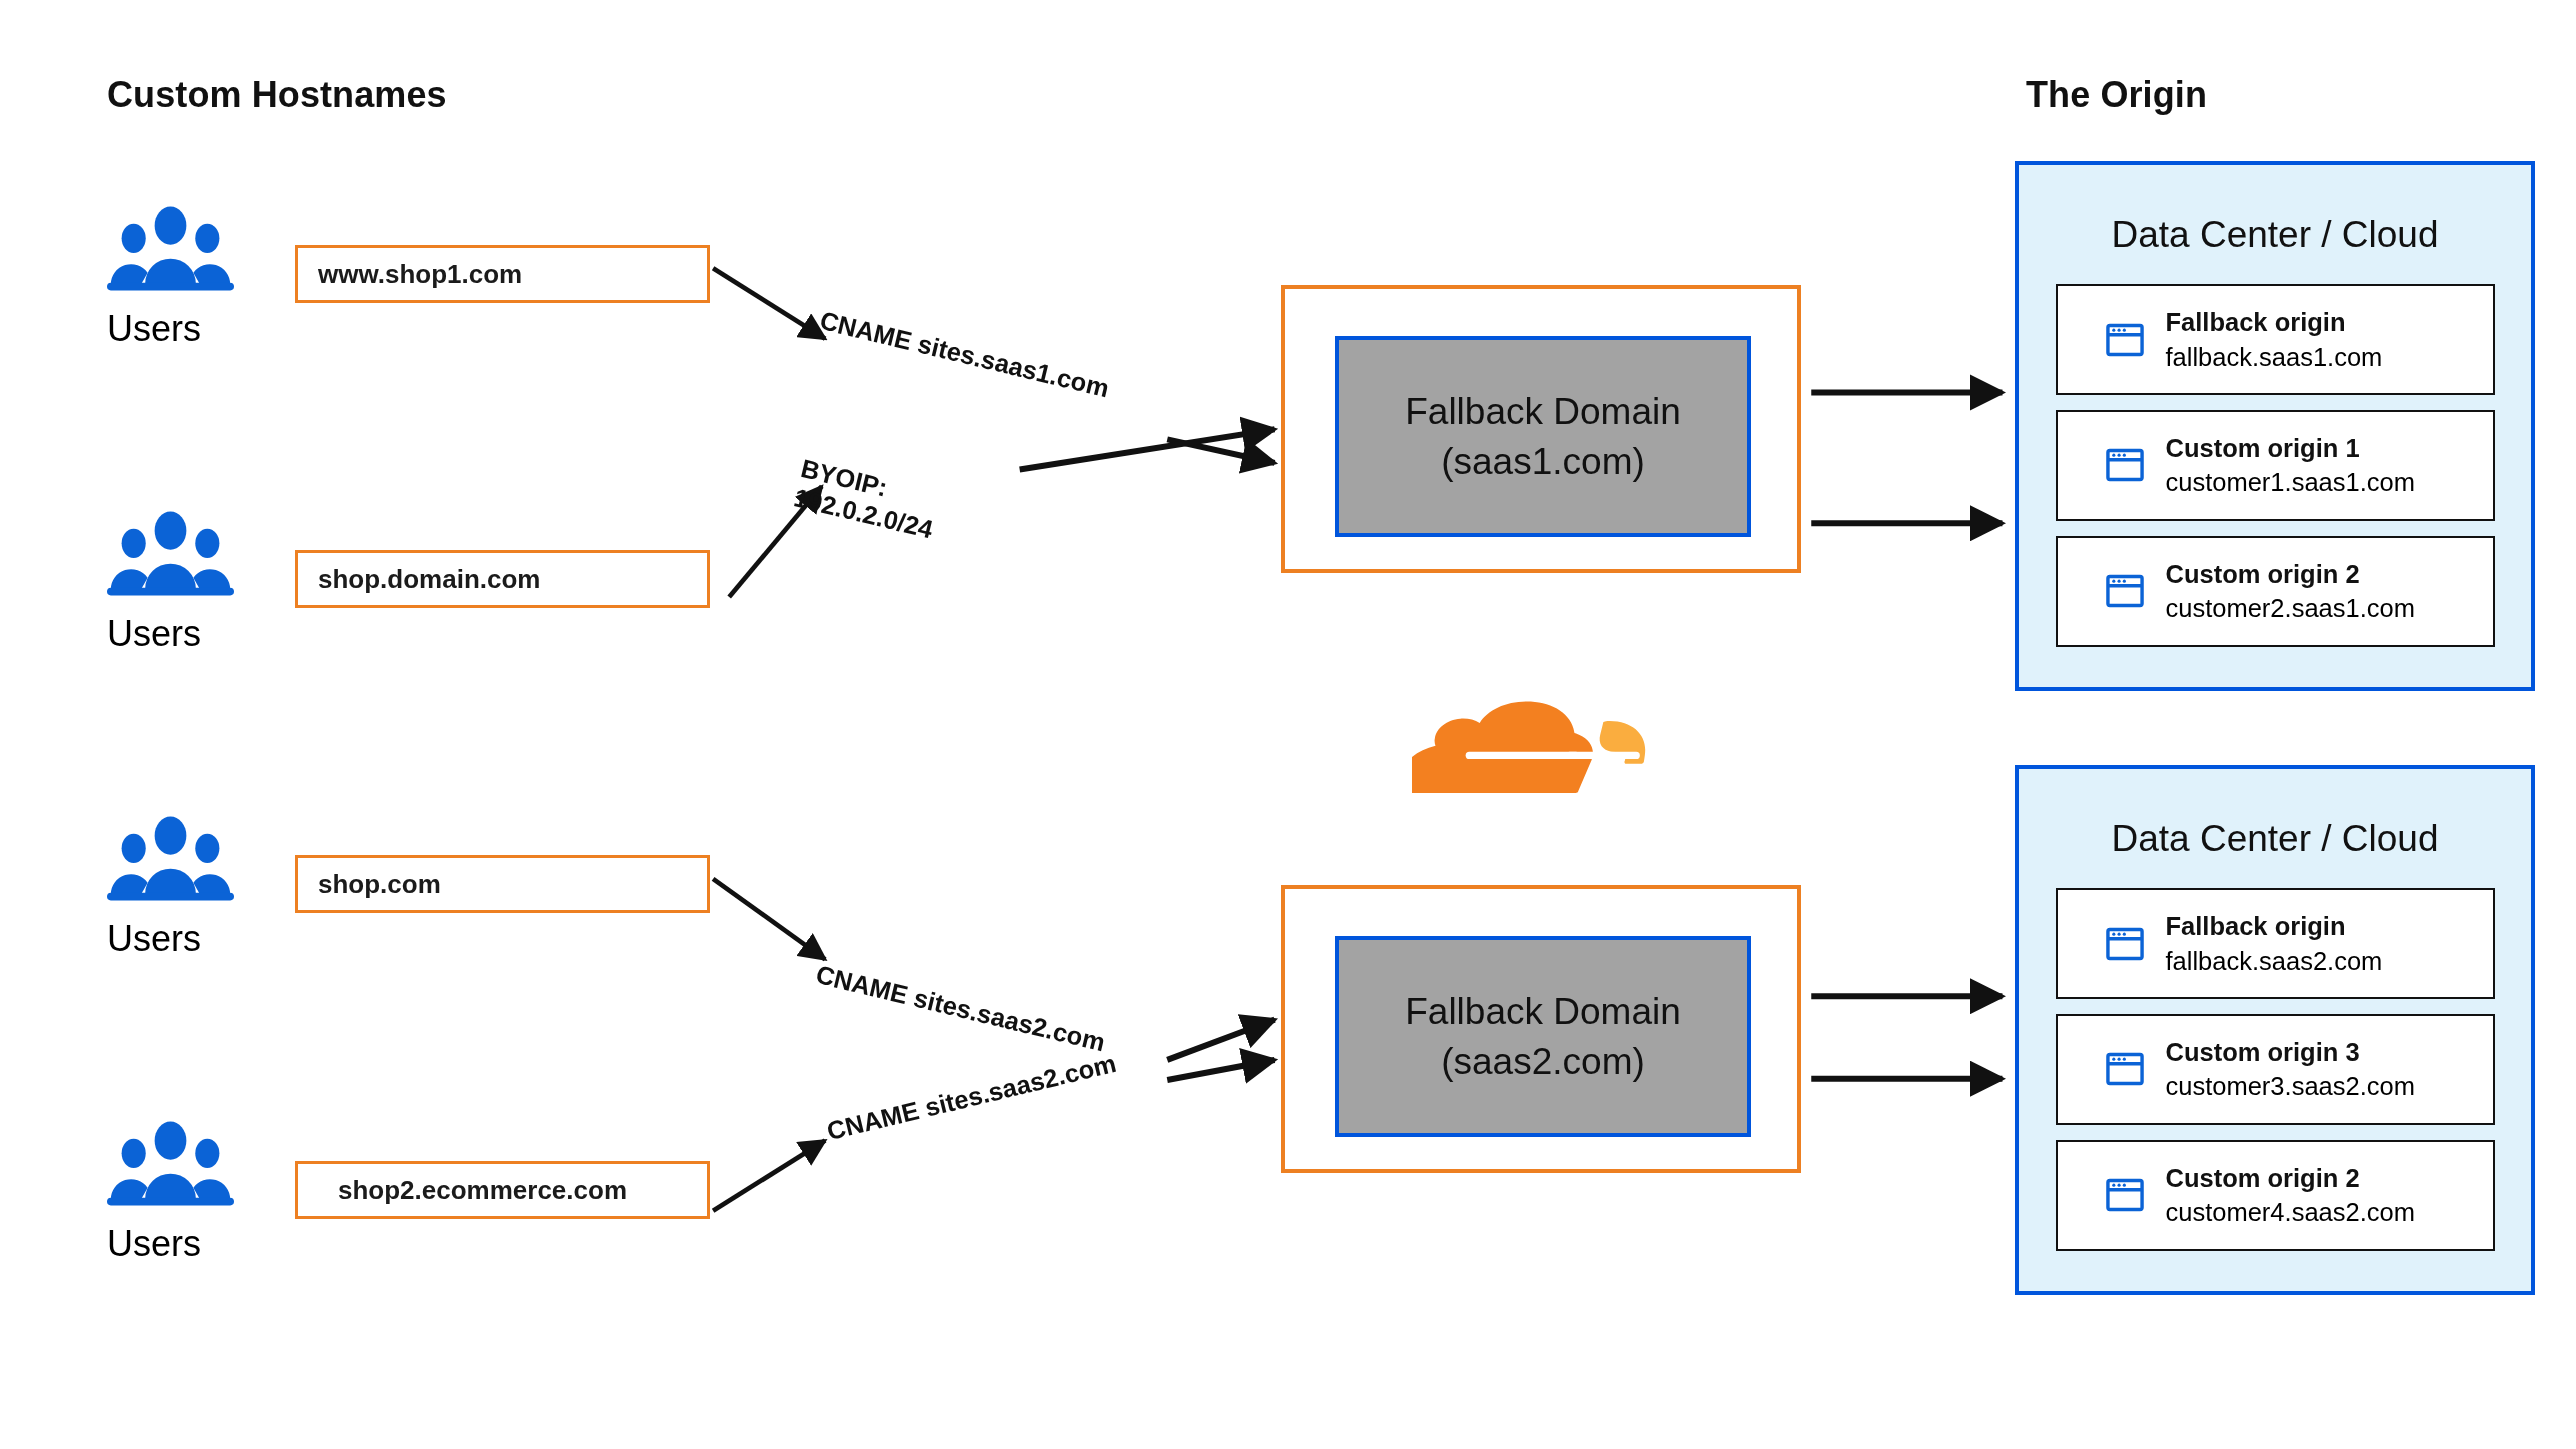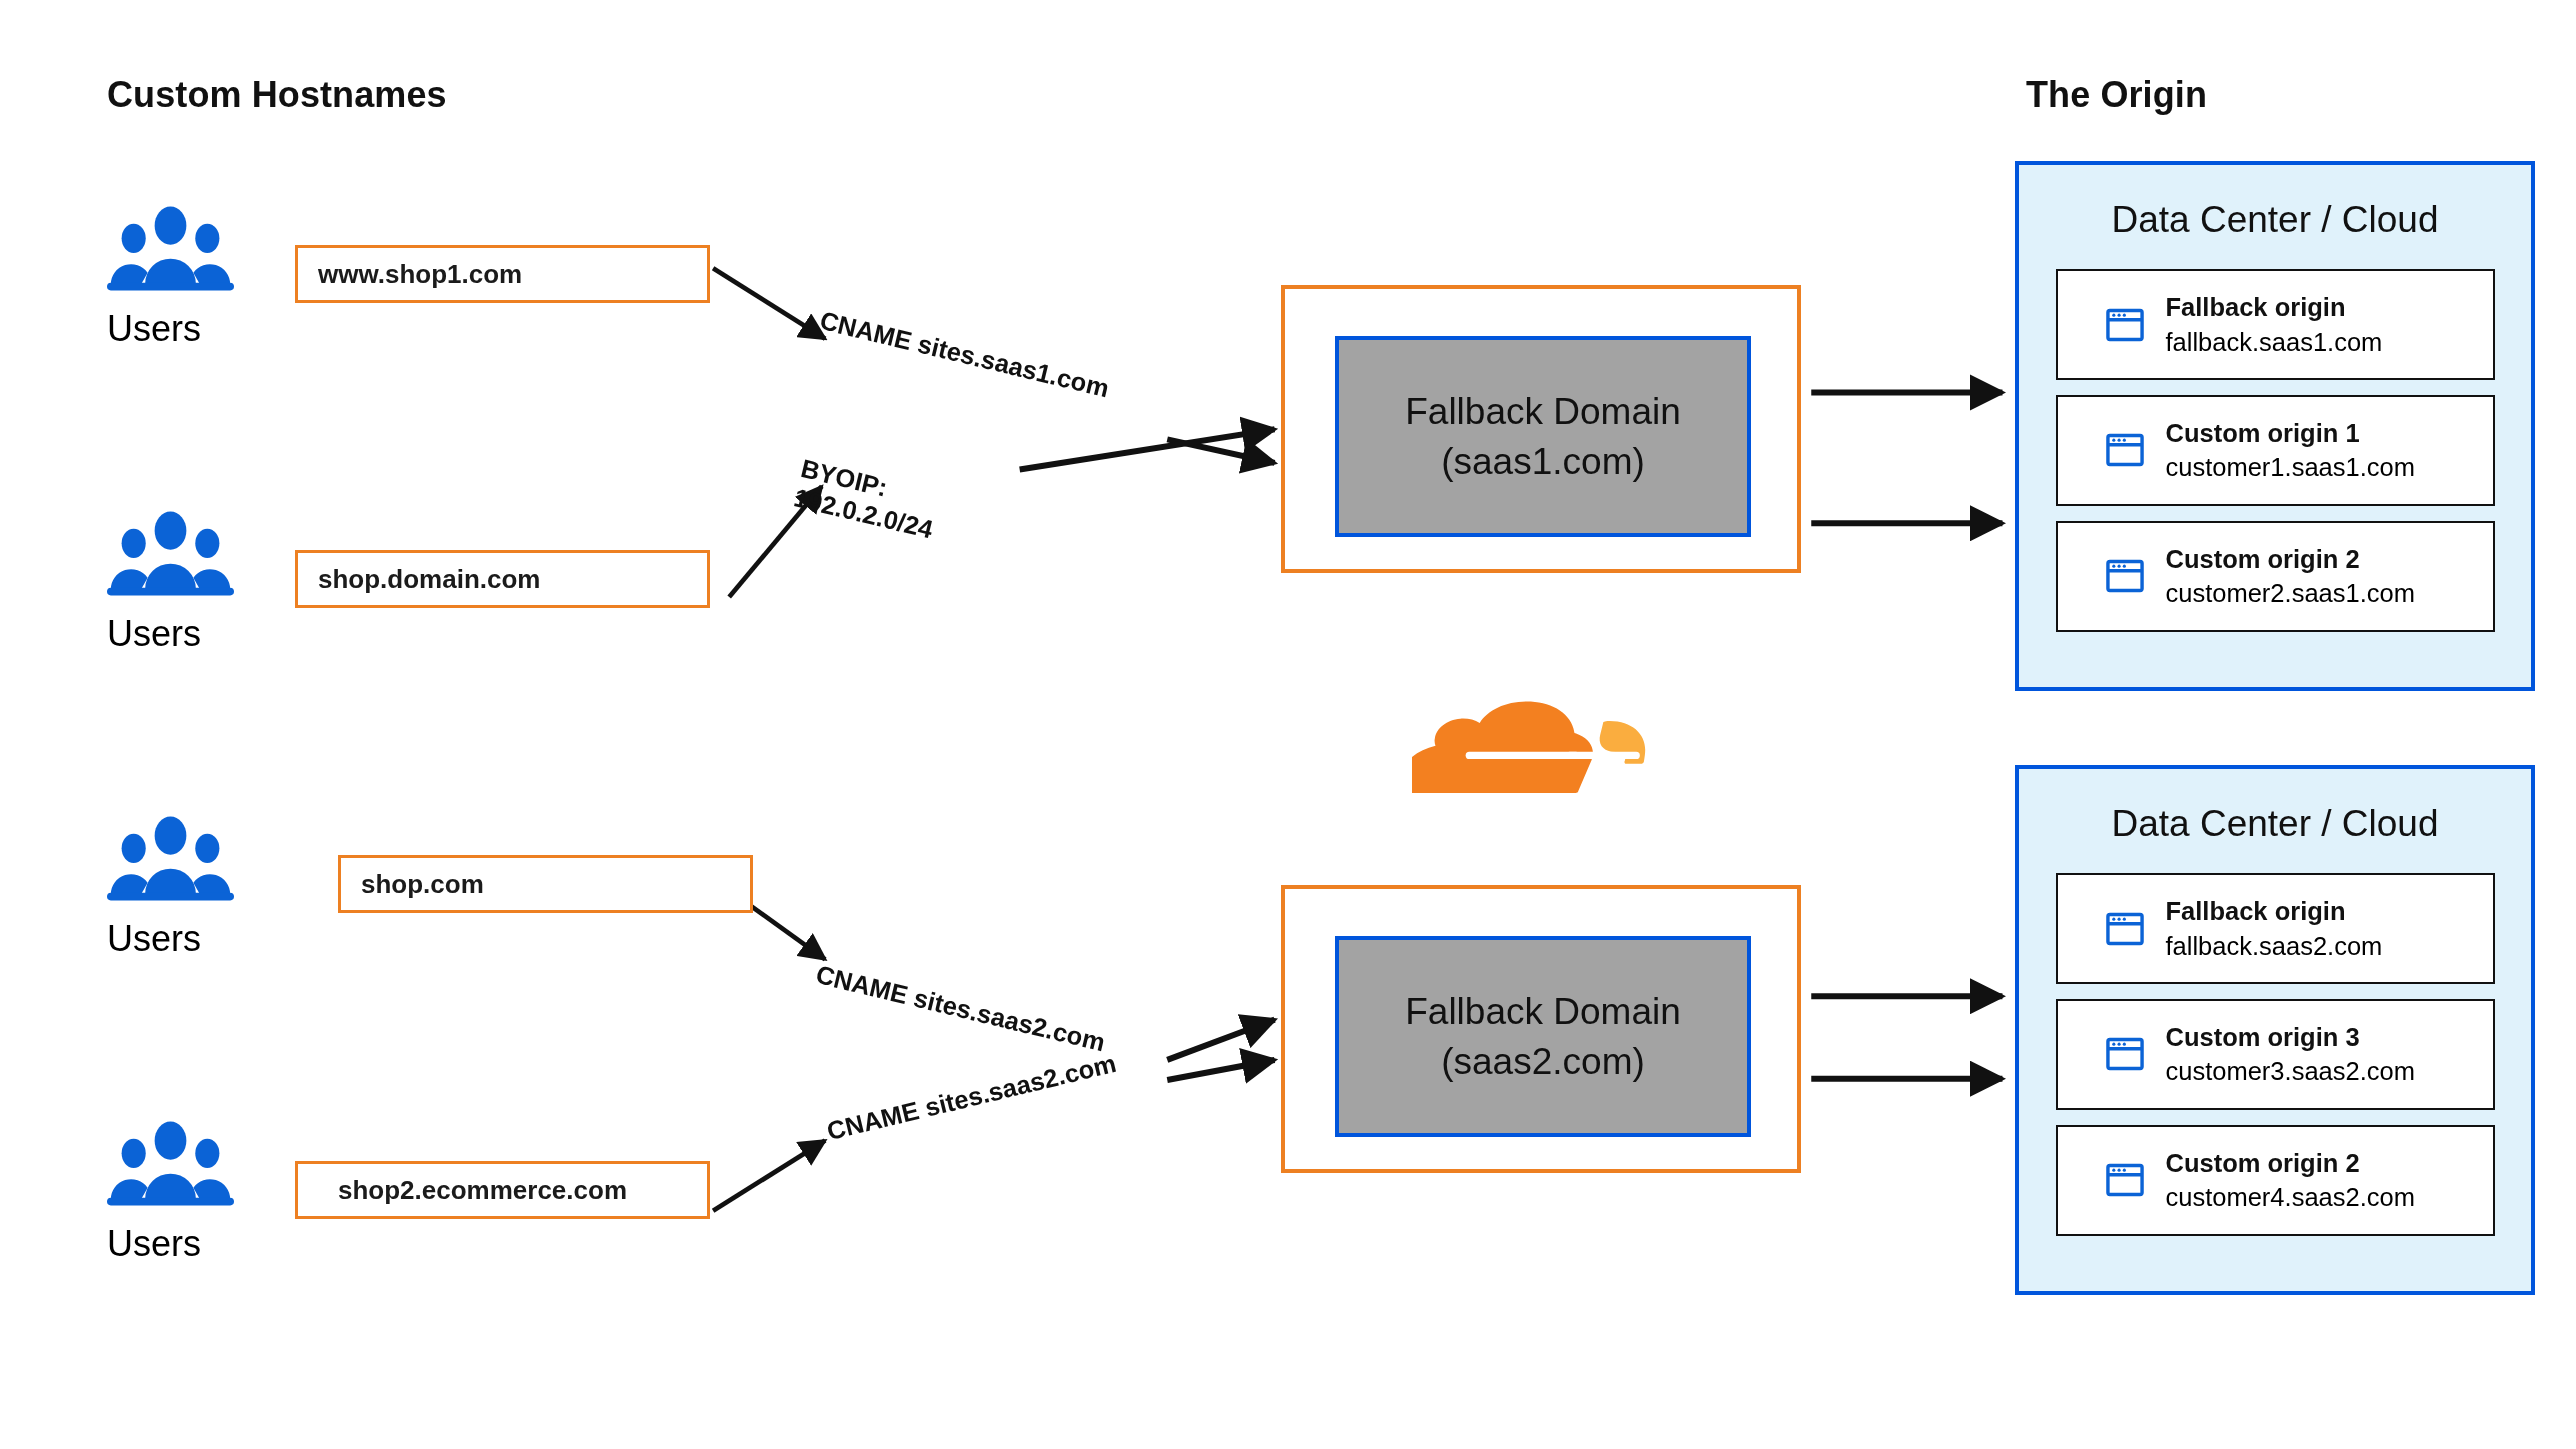--- a/index.html
+++ b/index.html
@@ -71,21 +71,21 @@
     padding-left: 20px;
   }
   .hostname-box span {
     font-size: 26px;
     font-weight: bold;
     color: #1b1b1b;
     white-space: nowrap;
   }
   #hostname-box-1 { top: 245px; }
   #hostname-box-2 { top: 550px; }
-  #hostname-box-3 { top: 855px; margin-left: 43px; }
+  #hostname-box-3 { top: 855px; }
   #hostname-box-4 { top: 1161px; padding-left: 40px; }
 
   
   .fallback-outer {
     position: absolute;
     left: 1281px;
     width: 520px;
     height: 288px;
     box-sizing: border-box;
     border: 4px solid #ED8022;
@@ -123,21 +123,21 @@
     border: 4.7px solid #0055DC;
     background: #E0F2FB;
   }
   #datacenter-panel-1 { top: 161px; height: 530px; }
   #datacenter-panel-2 { top: 765px; height: 530px; }
   .dc-title {
     display: block;
     text-align: center;
     font-size: 37px;
     color: #111111;
-    margin-top: 34px;
+    margin-top: 49px;
     margin-bottom: 28px;
     white-space: nowrap;
   }
   .origin-card {
     box-sizing: border-box;
     margin: 0 auto 14.8px auto;
     width: 439px;
     height: 111px;
     border: 2.7px solid #111111;
     background: #ffffff;

